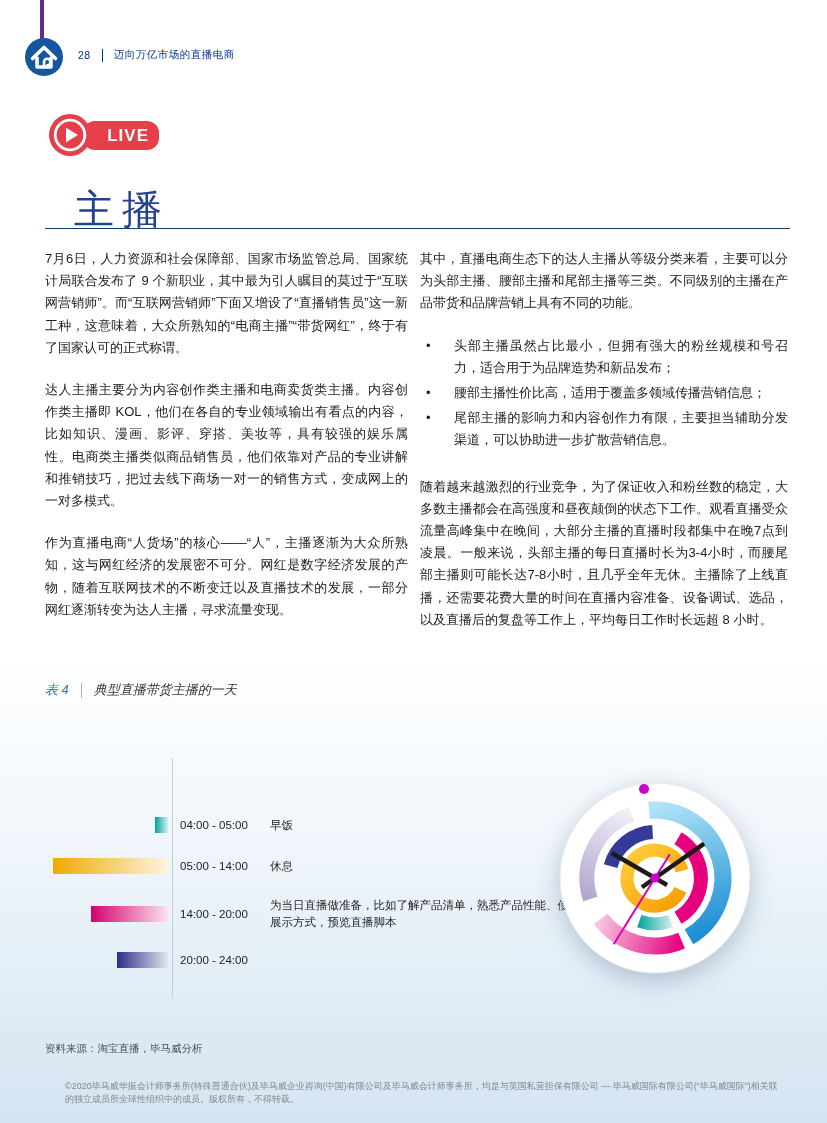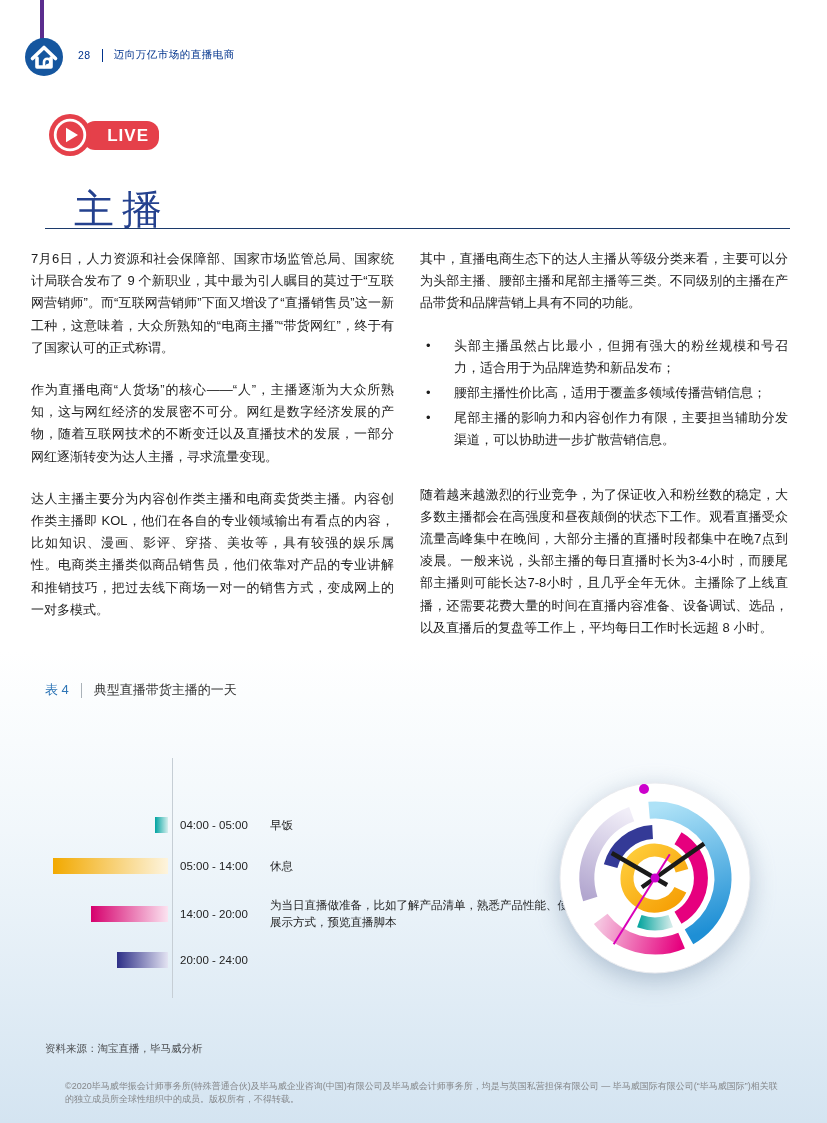--- a/index.html
+++ b/index.html
@@ -19,28 +19,28 @@
   .live-rect{position:absolute;left:36px;top:9px;width:76px;height:29px;border-radius:12px;
     background:#E5404A;display:flex;align-items:center;justify-content:flex-end;padding-right:10px;box-sizing:border-box;}
   .live-rect span{color:#fff;font-weight:bold;font-size:17px;letter-spacing:1px;}
   .live-play{position:absolute;left:0;top:0;}
   
   .page-title{position:absolute;left:74px;top:162px;font-size:40px;font-weight:400;
     color:#24418E;letter-spacing:8px;margin-top:20px;}
   .title-rule{position:absolute;left:45px;top:228px;width:745px;height:1px;background:#1C3A6B;}
   
   .col{position:absolute;top:248px;font-size:13px;line-height:22.2px;text-align:justify;color:#1c1c1c;}
-  .col-left{left:31px;width:363px;}
+  .col-left{left:45px;width:363px;}
   .col-right{left:420px;width:368px;}
   .col p{margin:0 0 20px 0;}
-  .bullets{list-style:none;margin:0 0 32px 0;padding:0;}
+  .bullets{list-style:none;margin:0 0 24px 0;padding:0;}
   .bullets li{position:relative;padding-left:34px;margin-bottom:3px;}
   .bullets li::before{content:"•";position:absolute;left:6px;top:0;color:#1c1c1c;}
   
-  .table-caption{position:absolute;left:45px;top:681px;display:flex;align-items:center;gap:12px;font-size:13px;}
+  .table-caption{position:absolute;left:45px;top:681px;display:flex;align-items:center;gap:12px;font-size:13px;font-style:italic;}
   .table-caption .lbl{color:#2E75B6;}
   .cap-sep{width:1px;height:15px;background:#aab2b9;}
   .table-caption .ttl{color:#333;}
   
   .chart{position:absolute;left:45px;top:758px;width:500px;height:245px;}
   .axis-line{position:absolute;left:127px;top:0;width:1px;height:240px;background:#c6ced5;}
   .crow{position:absolute;left:0;width:100%;height:16px;}
   .crow .bar{position:absolute;top:0;height:16px;}
   .crow .time{position:absolute;left:135px;top:50%;transform:translateY(-50%);
     width:85px;font-size:11.5px;color:#222;white-space:nowrap;}
@@ -82,22 +82,22 @@
       <circle cx="23" cy="23" r="13.4" fill="#E5404A"></circle>
       <polygon points="19,15.8 19,30.2 31,23" fill="#ffffff"></polygon>
     </svg>
   </div>
 
   <div class="page-title">主播</div>
   <div class="title-rule"></div>
 
   <div class="col col-left">
     <p>7月6日，人力资源和社会保障部、国家市场监管总局、国家统计局联合发布了 9 个新职业，其中最为引人瞩目的莫过于“互联网营销师”。而“互联网营销师”下面又增设了“直播销售员”这一新工种，这意味着，大众所熟知的“电商主播”“带货网红”，终于有了国家认可的正式称谓。</p>
+    <p>达人主播主要分为内容创作类主播和电商卖货类主播。内容创作类主播即 KOL，他们在各自的专业领域输出有看点的内容，比如知识、漫画、影评、穿搭、美妆等，具有较强的娱乐属性。电商类主播类似商品销售员，他们依靠对产品的专业讲解和推销技巧，把过去线下商场一对一的销售方式，变成网上的一对多模式。</p>
     <p>作为直播电商“人货场”的核心——“人”，主播逐渐为大众所熟知，这与网红经济的发展密不可分。网红是数字经济发展的产物，随着互联网技术的不断变迁以及直播技术的发展，一部分网红逐渐转变为达人主播，寻求流量变现。</p>
-    <p>达人主播主要分为内容创作类主播和电商卖货类主播。内容创作类主播即 KOL，他们在各自的专业领域输出有看点的内容，比如知识、漫画、影评、穿搭、美妆等，具有较强的娱乐属性。电商类主播类似商品销售员，他们依靠对产品的专业讲解和推销技巧，把过去线下商场一对一的销售方式，变成网上的一对多模式。</p>
   </div>
 
   <div class="col col-right">
     <p>其中，直播电商生态下的达人主播从等级分类来看，主要可以分为头部主播、腰部主播和尾部主播等三类。不同级别的主播在产品带货和品牌营销上具有不同的功能。</p>
     <ul class="bullets">
       <li><span>头部主播虽然占比最小，但拥有强大的粉丝规模和号召力，适合用于为品牌造势和新品发布；</span></li>
       <li><span>腰部主播性价比高，适用于覆盖多领域传播营销信息；</span></li>
       <li><span>尾部主播的影响力和内容创作力有限，主要担当辅助分发渠道，可以协助进一步扩散营销信息。</span></li>
     </ul>
     <p>随着越来越激烈的行业竞争，为了保证收入和粉丝数的稳定，大多数主播都会在高强度和昼夜颠倒的状态下工作。观看直播受众流量高峰集中在晚间，大部分主播的直播时段都集中在晚7点到凌晨。一般来说，头部主播的每日直播时长为3-4小时，而腰尾部主播则可能长达7-8小时，且几乎全年无休。主播除了上线直播，还需要花费大量的时间在直播内容准备、设备调试、选品，以及直播后的复盘等工作上，平均每日工作时长远超 8 小时。</p>

